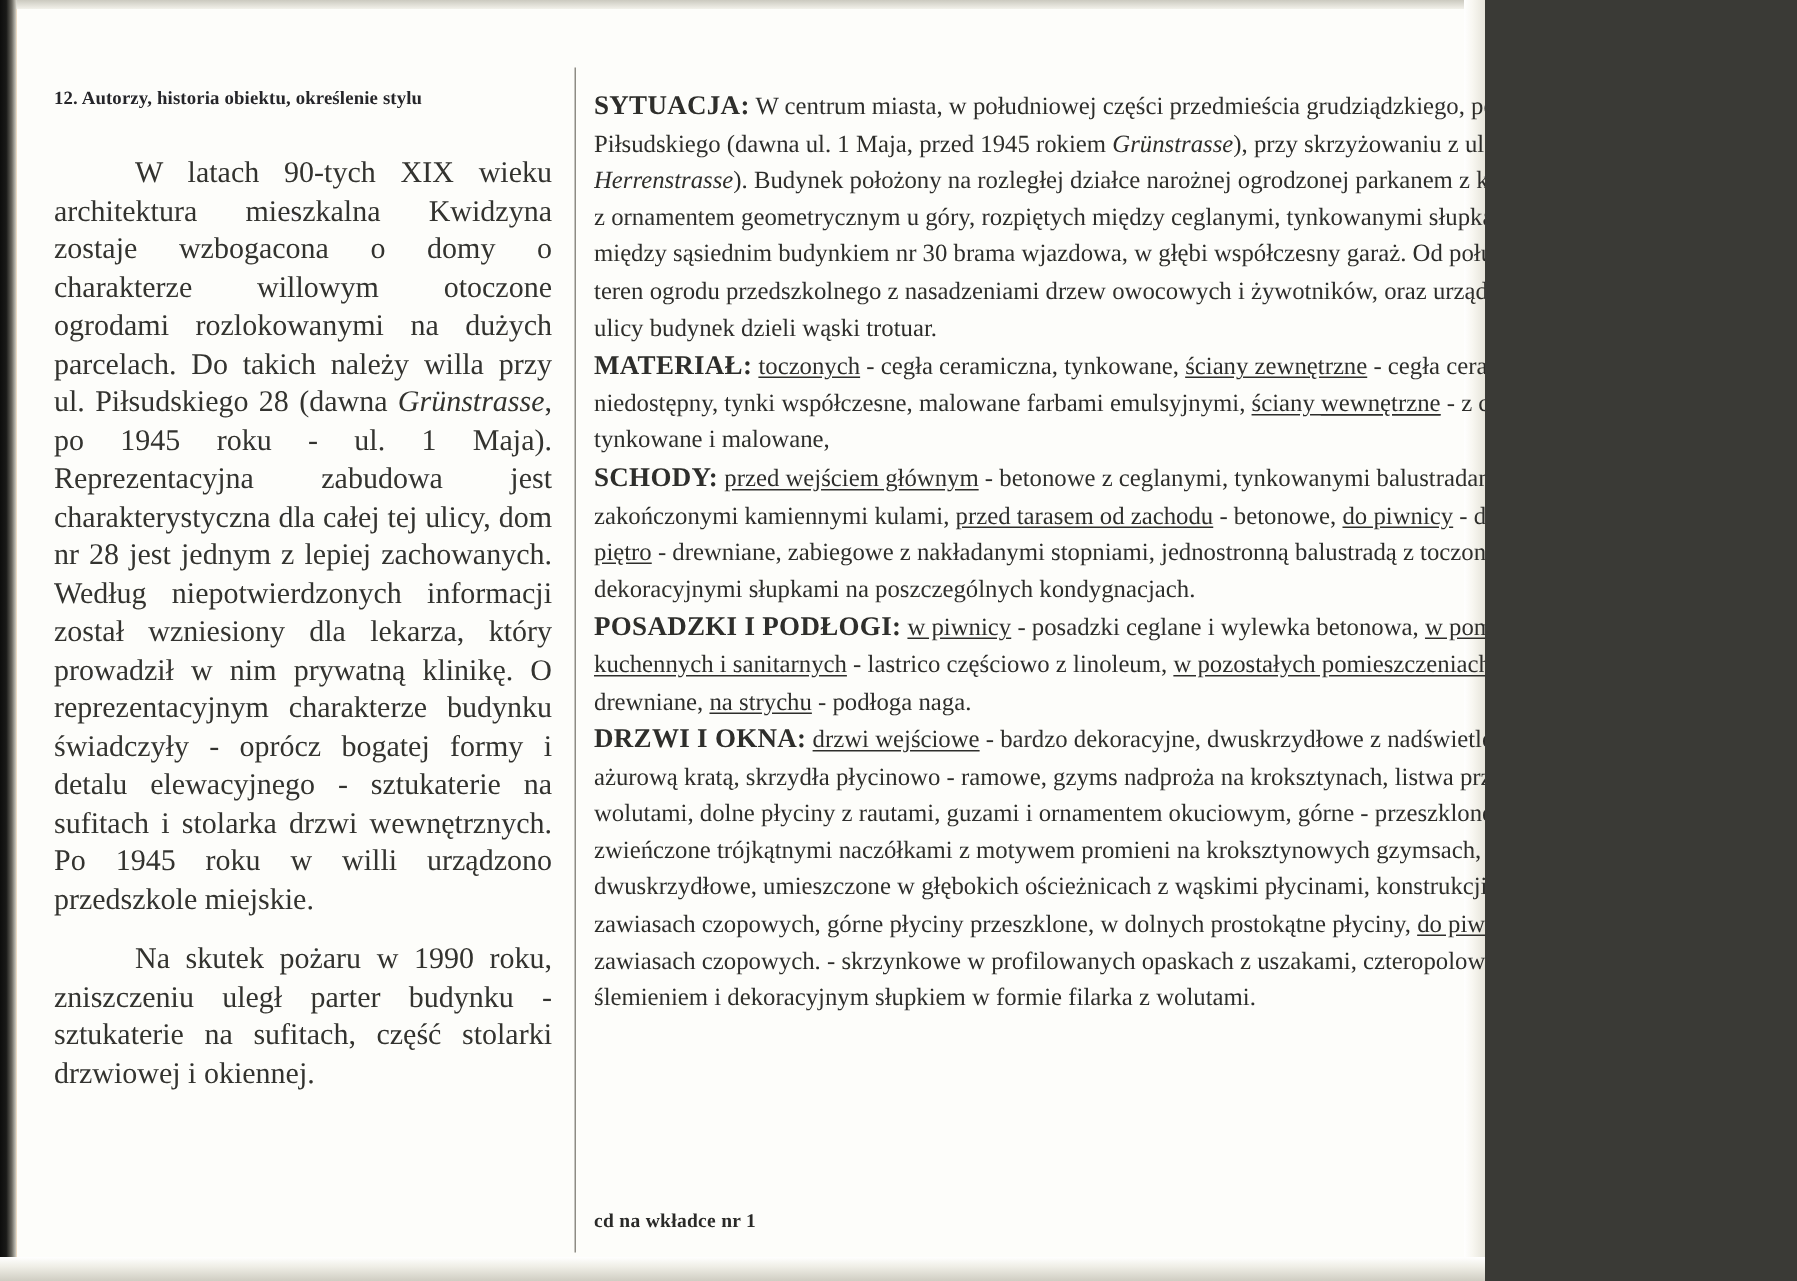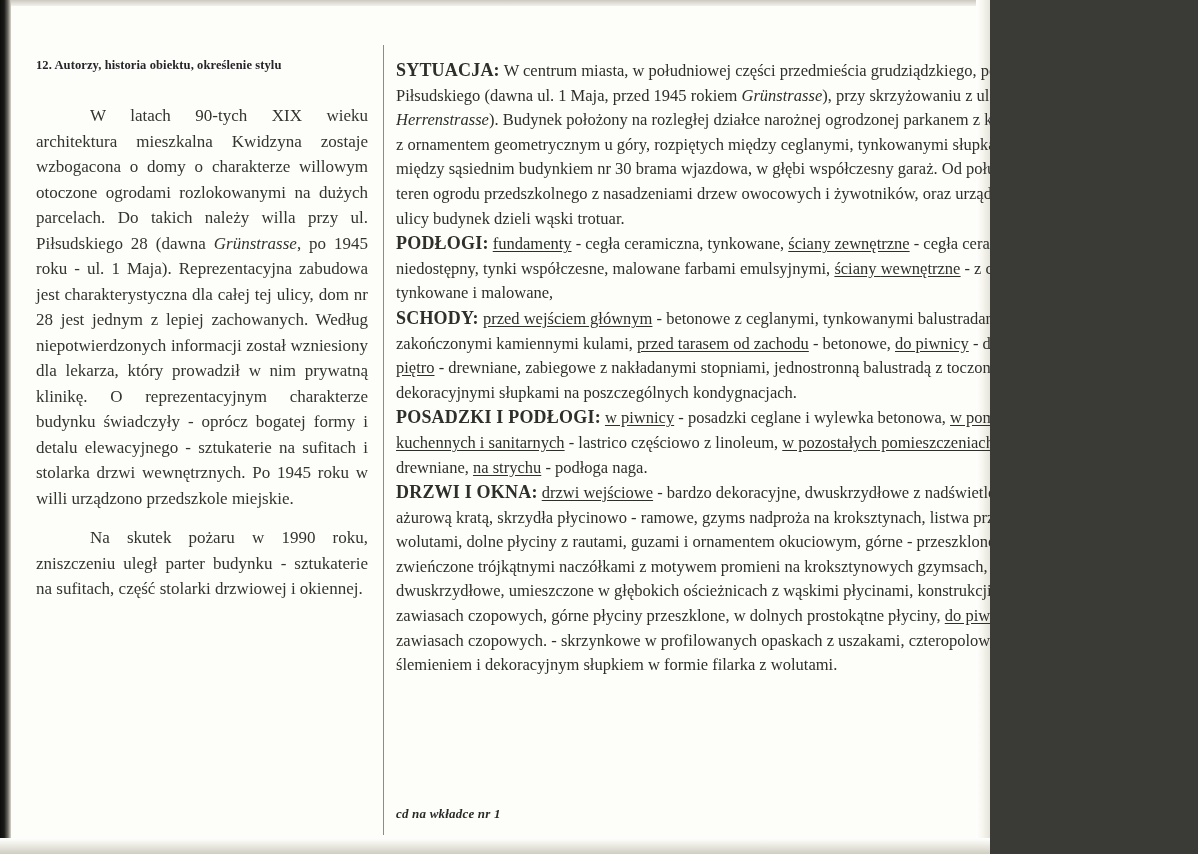--- a/index.html
+++ b/index.html
@@ -81,21 +81,21 @@
     color: #26262a;
     margin: 0 0 30px 0;
     white-space: nowrap;
   }
   #col-right .field-head {
     margin-bottom: 2px;
   }
 
   
   .lc-para {
-    font-size: 17px;
+    font-size: 20px;
     line-height: 25.5px;
     text-align: justify;
     margin: 0 0 14px 0;
     color: #33332f;
   }
   .lc-para.indented { text-indent: 54px; }
   .lc-para.last { margin-bottom: 0; }
   .lc-para i { font-style: italic; }
 
   
@@ -127,21 +127,20 @@
   }
 
   #footer-note {
     position: absolute;
     left: 396px;
     top: 806px;
     font-size: 13px;
     font-weight: bold;
     color: #2a2a28;
     letter-spacing: 0.2px;
-    font-style: italic;
   }
 </style>
 </head>
 <body>
 
 <div id="page">
 
   <div id="paper-tint"></div>
   <div id="scan-edge-top"></div>
   <div id="scan-edge-left"></div>
@@ -160,22 +159,22 @@
   <div id="divider"></div>
 
   <div id="col-right">
 
     <p class="rc-block">
       <span class="lbl">SYTUACJA:</span>
       <span>W centrum miasta, w południowej części przedmieścia grudziądzkiego, po zachodniej stronie ul Piłsudskiego (dawna ul. 1 Maja, przed 1945 rokiem <i>Grünstrasse</i>), przy skrzyżowaniu z ul. Basztową (<i><i>Kleine</i> <i>Herrenstrasse</i></i>). Budynek położony na rozległej działce narożnej ogrodzonej parkanem z kutych, ażurowych prętów z ornamentem geometrycznym u góry, rozpiętych między ceglanymi, tynkowanymi słupkami. Od wschodu, między sąsiednim budynkiem nr 30 brama wjazdowa, w głębi współczesny garaż. Od południowego - zachodu teren ogrodu przedszkolnego z nasadzeniami drzew owocowych i żywotników, oraz urządzeniami do zabaw. Od ulicy budynek dzieli wąski trotuar.</span>
     </p>
 
     <p class="rc-block">
-      <span class="lbl">PODŁOGI:</span>
-      <span><u>fundamenty</u> - cegła ceramiczna, tynkowane, <u>ściany zewnętrzne</u> - cegła ceramiczna, pełna, wątek niedostępny, tynki współczesne, malowane farbami emulsyjnymi, <u>ściany <u>wewnętrzne</u></u> - z cegły ceramicznej, pełnej, tynkowane i malowane,</span>
+      <span class="lbl">MATERIAŁ:</span>
+      <span><u>toczonych</u> - cegła ceramiczna, tynkowane, <u>ściany zewnętrzne</u> - cegła ceramiczna, pełna, wątek niedostępny, tynki współczesne, malowane farbami emulsyjnymi, <u>ściany <u>wewnętrzne</u></u> - z cegły ceramicznej, pełnej, tynkowane i malowane,</span>
     </p>
 
 
 
 
     <p class="rc-block">
       <span class="lbl">SCHODY:</span>
       <span><u>przed wejściem głównym</u> - betonowe z ceglanymi, tynkowanymi balustradami obustronnymi zakończonymi kamiennymi kulami, <u>przed tarasem od zachodu</u> - betonowe, <u>do piwnicy</u> - drewniane z poręczą, <u>na piętro</u> - drewniane, zabiegowe z nakładanymi stopniami, jednostronną balustradą z toczonych tralek i dekoracyjnymi słupkami na poszczególnych kondygnacjach.</span>
     </p>
 

